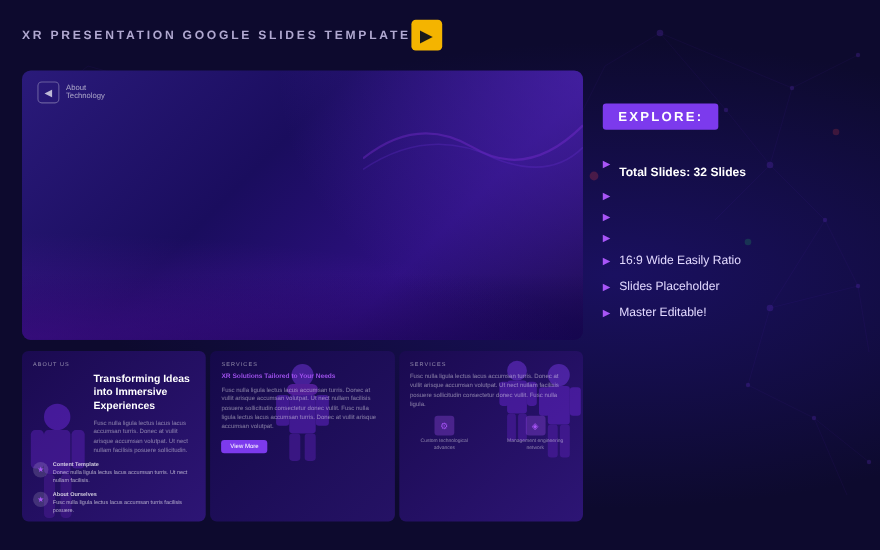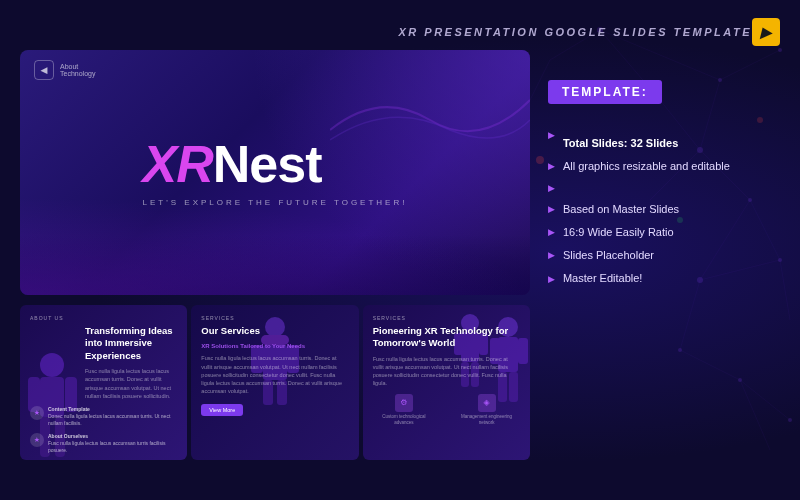--- a/index.html
+++ b/index.html
@@ -33,23 +33,22 @@
       z-index: 2;
       width: 100%;
       height: 100%;
       padding: 18px 20px;
     }
 
     
     .header {
       display: flex;
       align-items: center;
-      justify-content: flex-end;
-      margin-bottom: 4px;
-      font-style: italic;
+      justify-content: flex-start;
+      margin-bottom: 18px;
     }
 
     .header-title {
       color: #b0a8d0;
       font-size: 11px;
       letter-spacing: 2.5px;
       font-weight: 600;
       text-transform: uppercase;
     }
 
@@ -421,26 +420,20 @@
         </svg>
 
         <div class="slide-nav">
           <div class="slide-nav-arrow">◀</div>
           <div>
             <div class="slide-nav-text">About</div>
             <div class="slide-nav-text">Technology</div>
           </div>
         </div>
 
-        <div style="position:relative; z-index:1;">
-          <div class="hero-title">
-            <span class="xr">XR</span><span class="nest">Nest</span>
-          </div>
-          <div class="hero-subtitle">LET'S EXPLORE THE FUTURE TOGETHER!</div>
-        </div>
 
         <div style="position:absolute;bottom:0;left:0;width:100%;height:60px;background:linear-gradient(to top, rgba(20,5,80,0.8), transparent);"></div>
       </div>
 
       <div class="bottom-slides">
 
         <div class="mini-slide mini-slide-1">
 
           <svg style="position:absolute;left:0;bottom:0;width:65px;height:110px;opacity:0.5;" viewBox="0 0 65 110">
             <ellipse cx="32" cy="15" rx="12" ry="12" fill="#6d28d9"></ellipse>
@@ -485,21 +478,20 @@
             <ellipse cx="30" cy="12" rx="10" ry="10" fill="#7c3aed"></ellipse>
             <rect x="16" y="20" rx="5" ry="5" width="28" height="10" fill="#9333ea"></rect>
             <rect x="18" y="30" width="24" height="35" rx="3" fill="#6d28d9"></rect>
             <rect x="6" y="30" width="12" height="28" rx="3" fill="#6d28d9"></rect>
             <rect x="42" y="30" width="12" height="28" rx="3" fill="#6d28d9"></rect>
             <rect x="18" y="65" width="10" height="25" rx="3" fill="#5b21b6"></rect>
             <rect x="32" y="65" width="10" height="25" rx="3" fill="#5b21b6"></rect>
           </svg>
           <div class="mini-slide-content">
             <div class="mini-slide-tag">Services</div>
-            <div class="mini-slide-title">Our Services</div>
             <div class="mini-slide-body" style="color:rgba(168,85,247,0.9);font-size:6px;font-weight:600;margin-bottom:3px;">XR Solutions Tailored to Your Needs</div>
             <div class="mini-slide-body">Fusc nulla ligula lectus lacus accumsan turris. Donec at vullit arisque accumsan volutpat. Ut nect nullam facilisis posuere sollicitudin consectetur donec vullit. Fusc nulla ligula lectus lacus accumsan turris. Donec at vullit arisque accumsan volutpat.</div>
             <button class="mini-slide-btn" style="margin-top:8px;">View More</button>
           </div>
         </div>
 
         <div class="mini-slide mini-slide-3">
 
           <svg style="position:absolute;right:0;top:0;width:80px;height:100%;opacity:0.45;" viewBox="0 0 80 155">
 
@@ -512,21 +504,20 @@
 
             <ellipse cx="58" cy="22" rx="10" ry="10" fill="#7c3aed"></ellipse>
             <rect x="48" y="32" width="20" height="35" rx="3" fill="#6d28d9"></rect>
             <rect x="40" y="33" width="10" height="26" rx="3" fill="#6d28d9"></rect>
             <rect x="68" y="33" width="10" height="26" rx="3" fill="#6d28d9"></rect>
             <rect x="48" y="67" width="9" height="30" rx="3" fill="#5b21b6"></rect>
             <rect x="59" y="67" width="9" height="30" rx="3" fill="#5b21b6"></rect>
           </svg>
           <div class="mini-slide-content">
             <div class="mini-slide-tag">Services</div>
-            <div class="mini-slide-title">Pioneering XR Technology for Tomorrow's World</div>
             <div class="mini-slide-body">Fusc nulla ligula lectus lacus accumsan turris. Donec at vullit arisque accumsan volutpat. Ut nect nullam facilisis posuere sollicitudin consectetur donec vullit. Fusc nulla ligula.</div>
             <div class="service-icon-row" style="margin-top:6px;">
               <div class="service-icon-item">
                 <div class="service-icon-box">
                   <span style="color:#a855f7;">⚙</span>
                 </div>
                 <div class="service-icon-label">Custom technological advances</div>
               </div>
               <div class="service-icon-item" style="margin-left:12px;">
                 <div class="service-icon-box">
@@ -535,36 +526,34 @@
                 <div class="service-icon-label">Management engineering network</div>
               </div>
             </div>
           </div>
         </div>
 
       </div>
     </div>
 
     <div class="features-panel">
-      <div class="features-label">TEMPLATE:</div>
+      <div class="features-label">EXPLORE:</div>
 
       <div class="feature-item">
         <span class="feature-arrow">▶</span>
         <span class="feature-text bold">Total Slides: 32 Slides</span>
       </div>
       <div class="feature-item">
         <span class="feature-arrow">▶</span>
-        <span class="feature-text">All graphics resizable and editable</span>
-      </div>
-      <div class="feature-item">
-        <span class="feature-arrow">▶</span>
-      </div>
-      <div class="feature-item">
-        <span class="feature-arrow">▶</span>
-        <span class="feature-text">Based on Master Slides</span>
+      </div>
+      <div class="feature-item">
+        <span class="feature-arrow">▶</span>
+      </div>
+      <div class="feature-item">
+        <span class="feature-arrow">▶</span>
       </div>
       <div class="feature-item">
         <span class="feature-arrow">▶</span>
         <span class="feature-text">16:9 Wide Easily Ratio</span>
       </div>
       <div class="feature-item">
         <span class="feature-arrow">▶</span>
         <span class="feature-text">Slides Placeholder</span>
       </div>
       <div class="feature-item">

